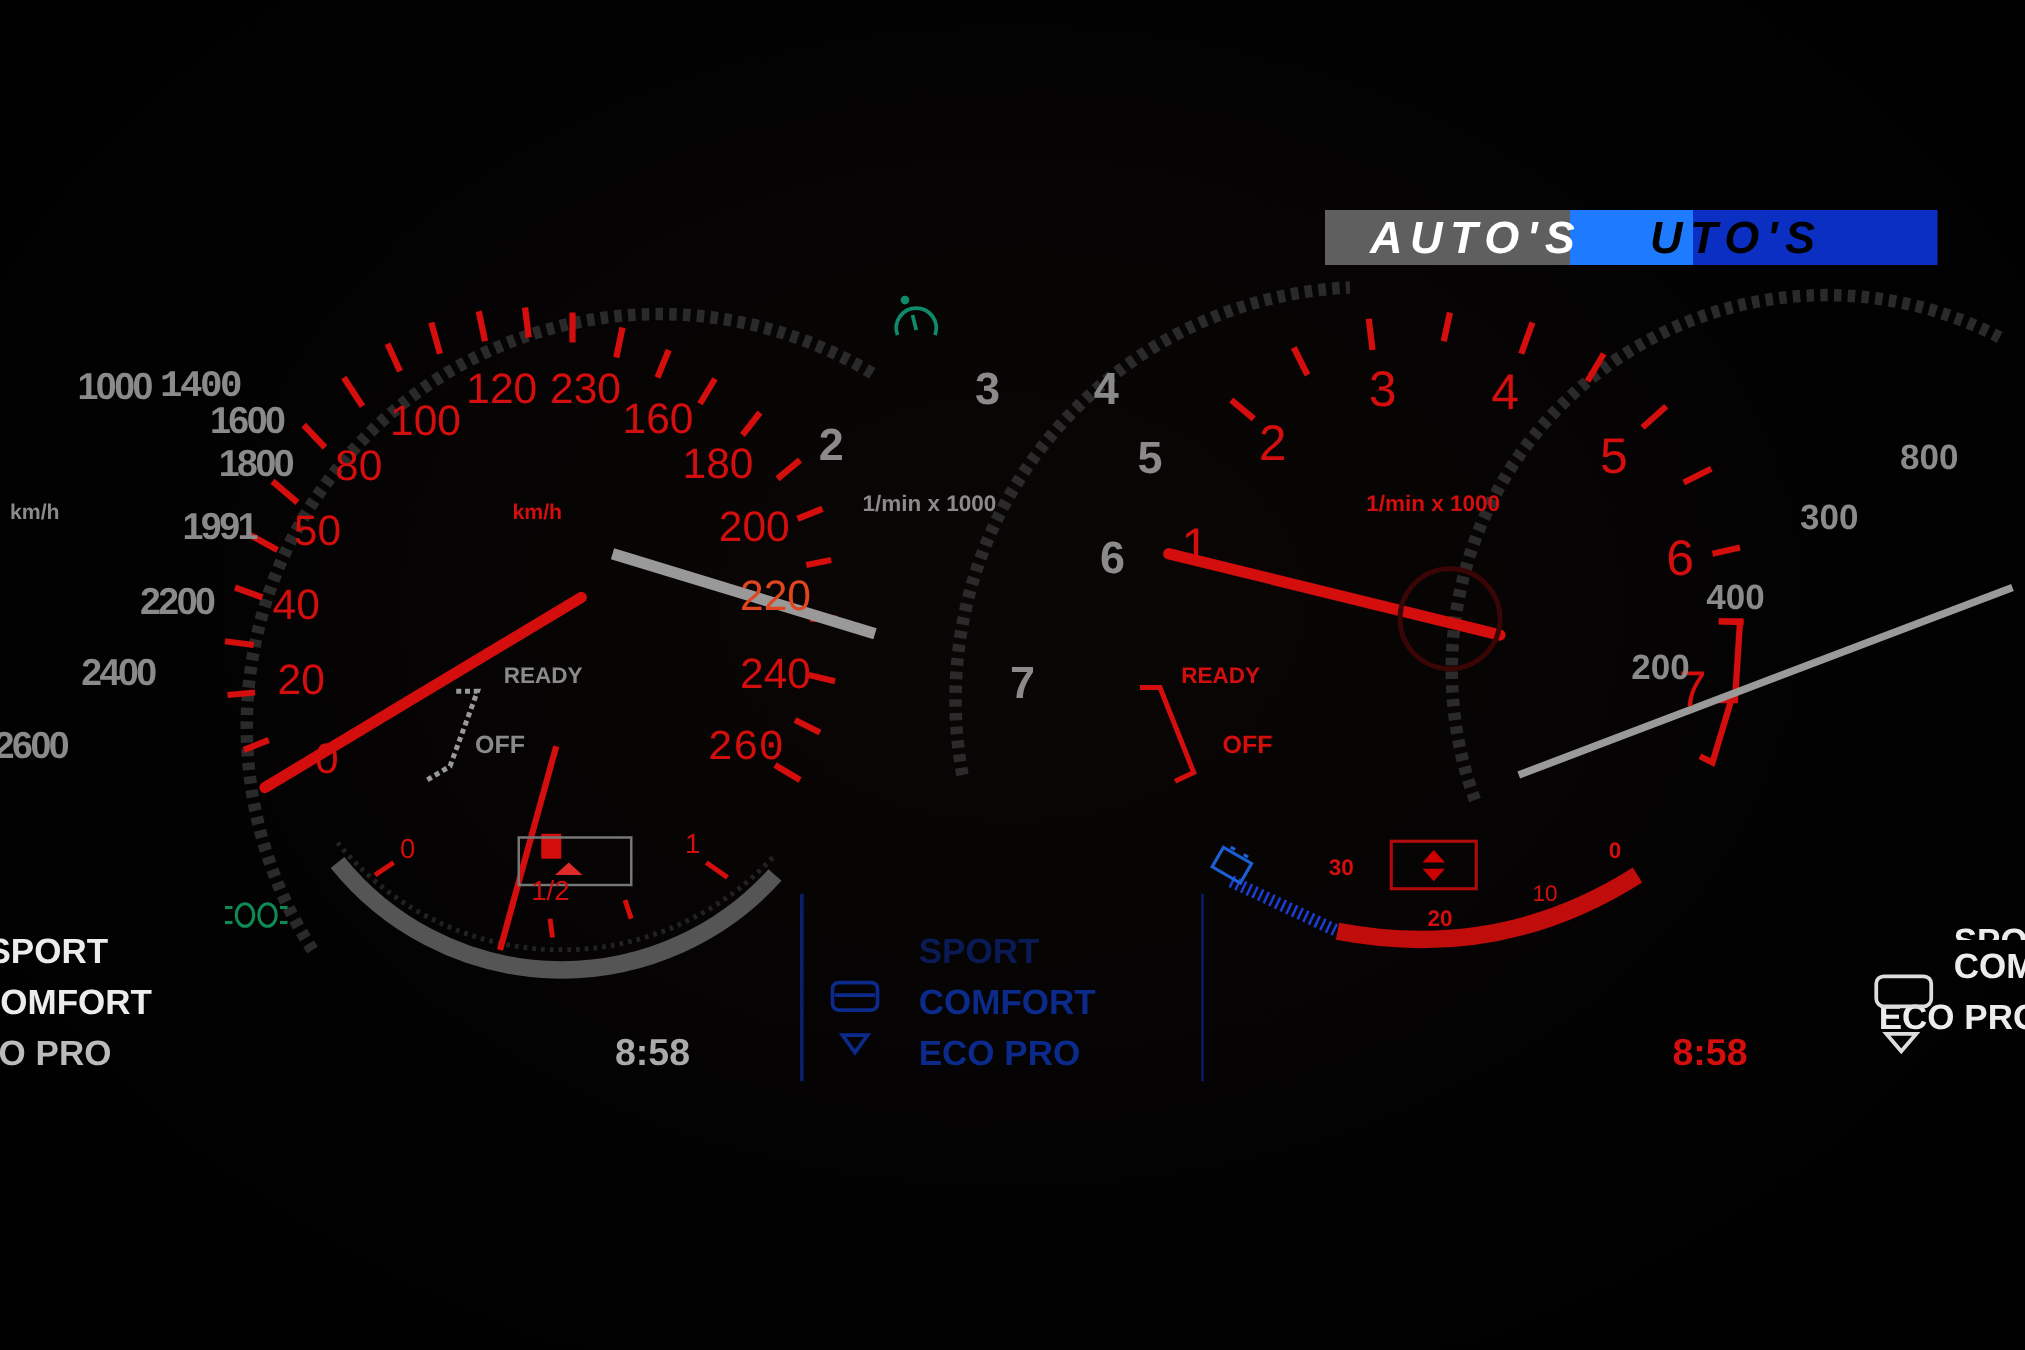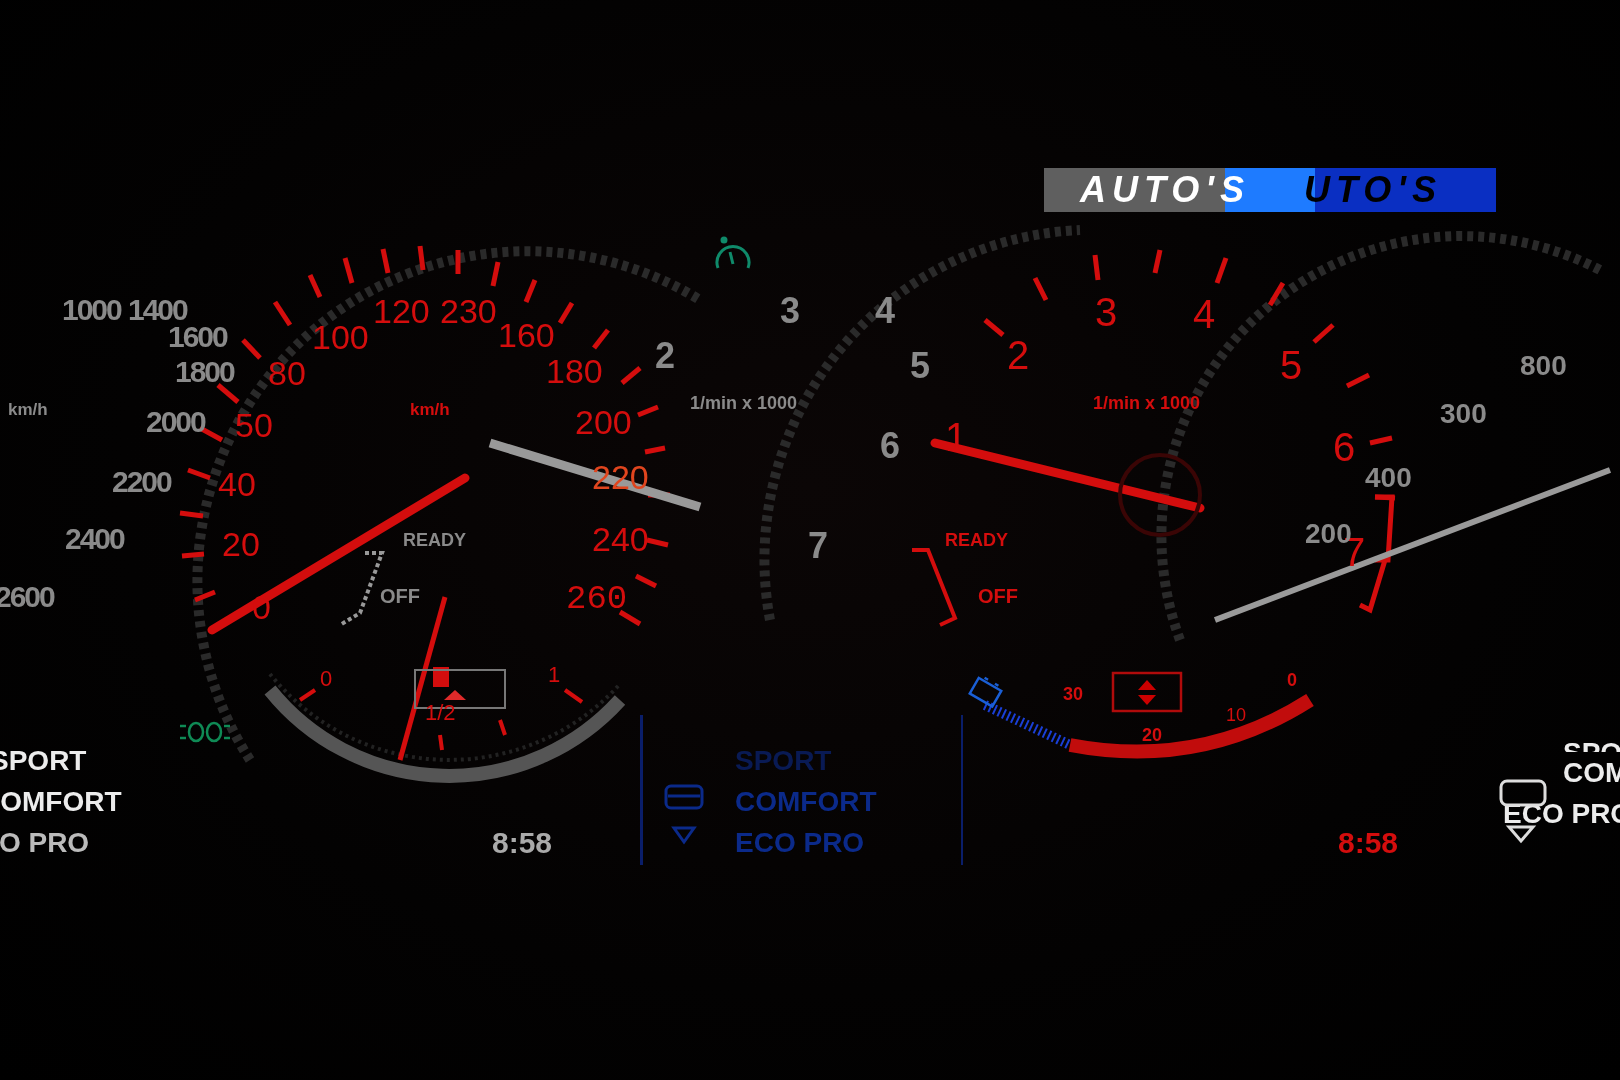--- a/index.html
+++ b/index.html
@@ -2,21 +2,21 @@
 <html><head>
 <meta charset="utf-8">
 <style>
   html,body{margin:0;padding:0;background:#000;}
   body{width:1620px;height:1080px;position:relative;overflow:hidden;font-family:"Liberation Sans",sans-serif;}
   .stage{position:absolute;left:0;top:0;width:1620px;height:1080px;background:radial-gradient(ellipse at 50% 45%,#0b0606 0%,#030202 60%,#000 100%);}
   svg.cluster{position:absolute;left:0;top:0;width:1620px;height:1080px;}
   .lbl{position:absolute;white-space:nowrap;}
   .logo{position:absolute;left:1040px;top:28px;width:500px;height:190px;}
   .logo-mvh{position:absolute;left:40px;top:0;height:130px;font-family:"Liberation Sans",sans-serif;font-weight:bold;font-style:italic;font-size:150px;line-height:130px;letter-spacing:-4px;color:#0b3dd6;text-shadow:-12px 0 0 #6a6a6a;}
-  .logo-bar{position:absolute;left:4px;top:140px;width:452px;height:44px;background:linear-gradient(90deg,#5f5f5f 0%,#5f5f5f 40%,#1e7bff 40%,#1e7bff 60%,#0a2fc2 60%,#0a2fc2 100%);}
+  .logo-bar{position:absolute;left:20px;top:140px;width:490px;height:44px;background:linear-gradient(90deg,#5f5f5f 0%,#5f5f5f 40%,#1e7bff 40%,#1e7bff 60%,#0a2fc2 60%,#0a2fc2 100%);}
   .logo-bar span{position:absolute;left:36px;top:2px;font-weight:bold;font-style:italic;font-size:36px;letter-spacing:6px;color:#fff;line-height:40px;}
   .logo-bar span.b{left:260px;color:#000;}
   .mode-list{position:absolute;left:735px;top:740px;color:#0b2a8a;font-weight:bold;font-size:28px;line-height:41px;}
   .mode-list-left{position:absolute;left:0;top:740px;color:#ececec;font-weight:bold;font-size:28px;line-height:41px;}
   .mode-list-right{position:absolute;left:1563px;top:752px;color:#ececec;font-weight:bold;font-size:28px;line-height:41px;}
   .time-right{position:absolute;left:1338px;top:826px;color:#d40d0d;font-size:30px;font-weight:bold;}
   .time-left{position:absolute;left:492px;top:826px;color:#aaa;font-size:30px;font-weight:bold;}
   .panel{position:absolute;left:640px;top:715px;width:318px;height:150px;border-left:3px solid #0a1e6a;border-right:2px solid #0a1e6a;}
 </style>
 </head>
@@ -154,24 +154,24 @@
     <span class="lbl" style="left:592px;top:520px;color:#d40d0d;font-size:34px;">240</span>
     <span class="lbl" style="left:566px;top:580px;color:#d40d0d;font-size:34px;font-family:Liberation Mono, monospace;">260</span>
     <span class="lbl" style="left:410px;top:400px;color:#d40d0d;font-size:17px;font-weight:bold;">km/h</span>
     <span class="lbl" style="left:320px;top:666px;color:#d40d0d;font-size:22px;">0</span>
     <span class="lbl" style="left:425px;top:700px;color:#d40d0d;font-size:22px;">1/2</span>
     <span class="lbl" style="left:548px;top:662px;color:#d40d0d;font-size:22px;">1</span>
   </div>
 
   <div>
     <span class="lbl" style="left:62px;top:293px;color:#8a8a8a;font-size:30px;font-weight:bold;letter-spacing:-2px;">1000</span>
-    <span class="lbl" style="left:128px;top:293px;color:#8a8a8a;font-size:30px;font-weight:bold;letter-spacing:-2px;">1400</span>
+    <span class="lbl" style="left:128px;top:293px;color:#8a8a8a;font-size:30px;font-weight:bold;letter-spacing:-2px;font-family:Liberation Mono, monospace;">1400</span>
     <span class="lbl" style="left:168px;top:320px;color:#8a8a8a;font-size:30px;font-weight:bold;letter-spacing:-2px;text-align:center;">1600</span>
     <span class="lbl" style="left:175px;top:355px;color:#8a8a8a;font-size:30px;font-weight:bold;letter-spacing:-2px;">1800</span>
-    <span class="lbl" style="left:146px;top:405px;color:#8a8a8a;font-size:30px;font-weight:bold;letter-spacing:-2px;">2000</span>
+    <span class="lbl" style="left:146px;top:405px;color:#8a8a8a;font-size:30px;font-weight:bold;letter-spacing:-2px;">1991</span>
     <span class="lbl" style="left:112px;top:465px;color:#8a8a8a;font-size:30px;font-weight:bold;letter-spacing:-2px;">2200</span>
     <span class="lbl" style="left:65px;top:522px;color:#8a8a8a;font-size:30px;font-weight:bold;letter-spacing:-2px;">2400</span>
     <span class="lbl" style="left:-5px;top:580px;color:#8a8a8a;font-size:30px;font-weight:bold;letter-spacing:-2px;">2600</span>
     <span class="lbl" style="left:8px;top:400px;color:#8a8a8a;font-size:17px;font-weight:bold;">km/h</span>
     <span class="lbl" style="left:403px;top:530px;color:#8a8a8a;font-size:18px;font-weight:bold;">READY</span>
     <span class="lbl" style="left:380px;top:585px;color:#8a8a8a;font-size:20px;font-weight:bold;">OFF</span>
   </div>
 
   <div>
     <span class="lbl" style="left:945px;top:415px;color:#d40d0d;font-size:40px;">1</span>

